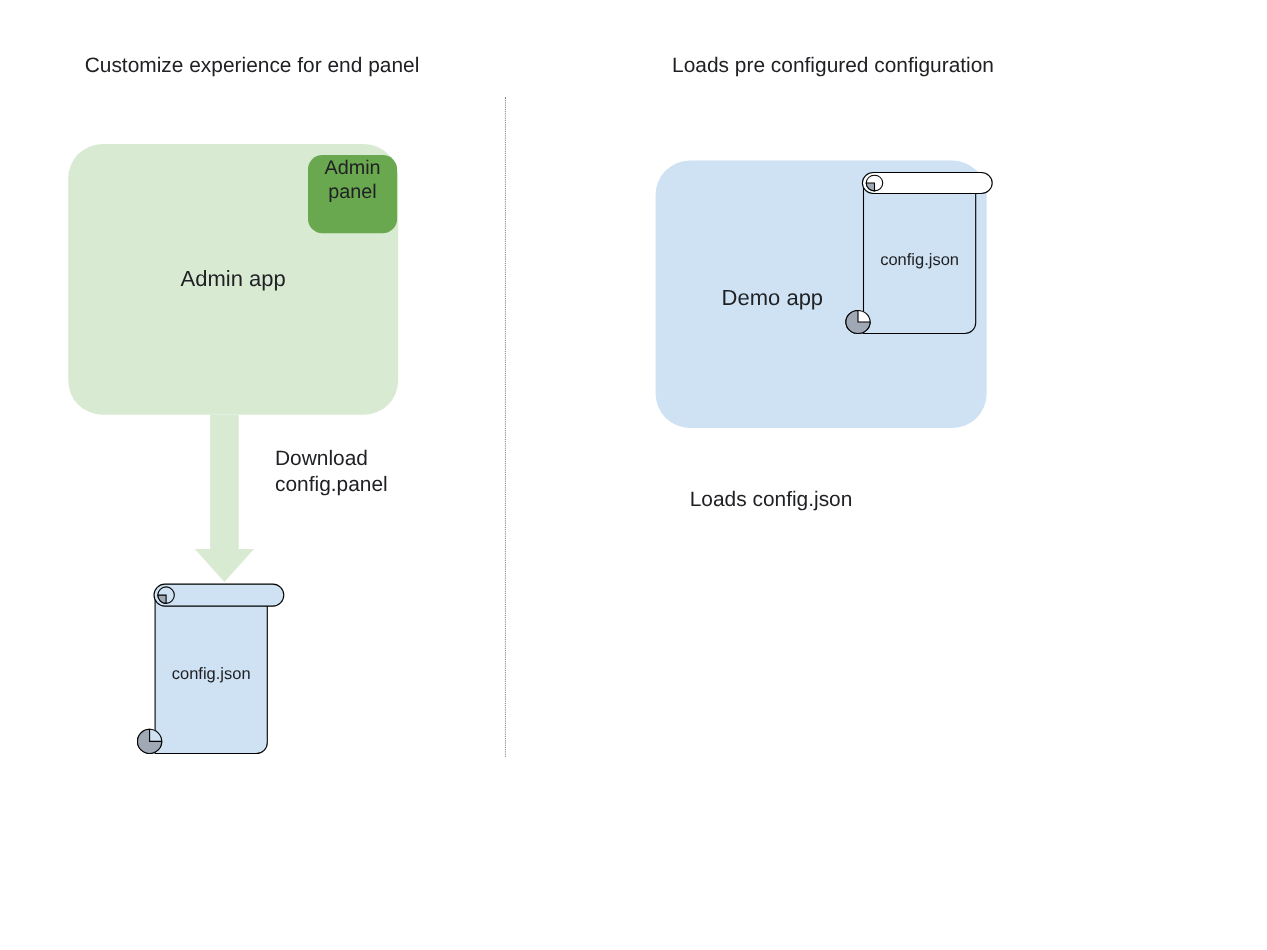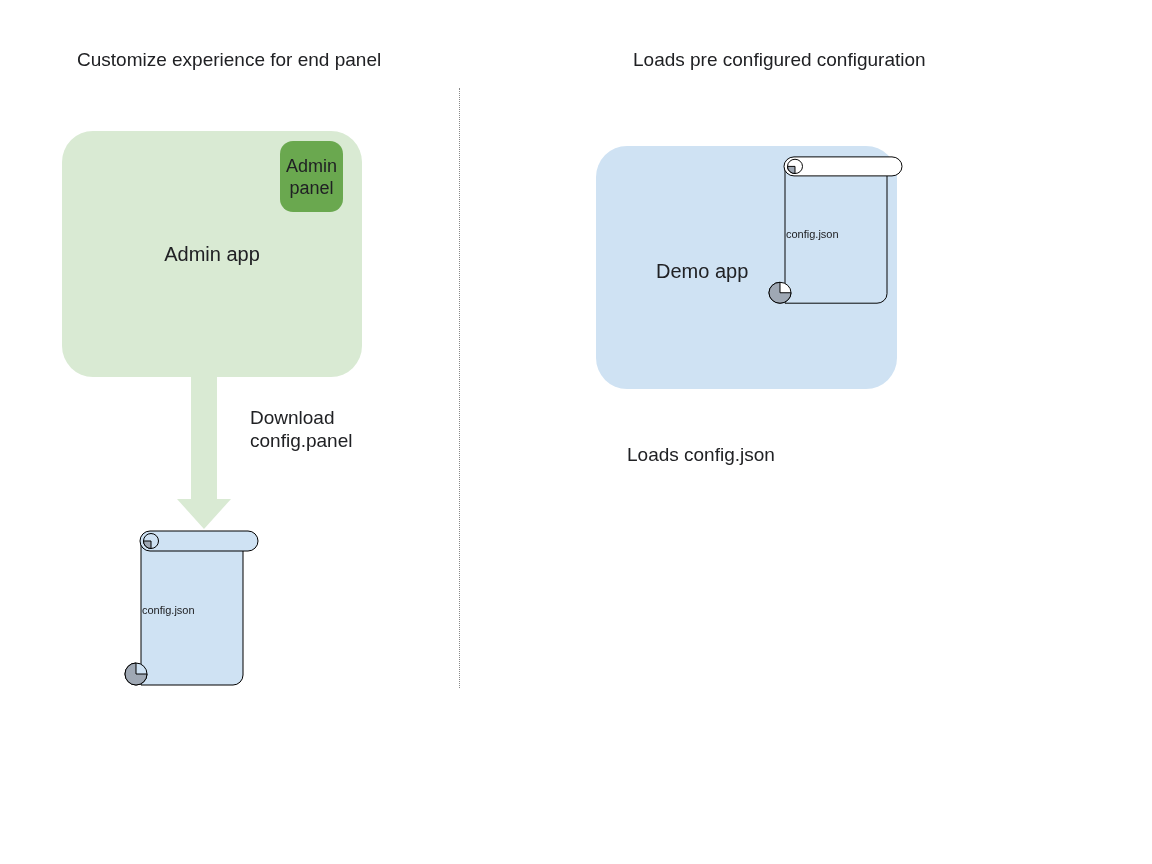--- a/index.html
+++ b/index.html
@@ -13,41 +13,41 @@
     left:459px;top:88px;height:600px;width:0;
     border-left:1px dotted var(--divider,#888);
   }
   .app-box{
     border-radius:31px;display:flex;align-items:center;justify-content:center;
   }
   .app-box.green{background:var(--light_green,#d9ead3);}
   .app-box.blue{background:var(--light_blue,#cfe2f3);}
   .app-label{font-size:20px;line-height:24px;}
   .panel{
-    left:280px;top:141px;width:63px;height:71px;border-radius:13px;
-    background:var(--green,#6aa84f);display:flex;align-items:center;justify-content:center;
+    left:280px;top:141px;width:81px;height:71px;border-radius:13px;
+    background:var(--green,#6aa84f);display:flex;justify-content:center;
     text-align:center;font-size:18px;line-height:22px;
   }
   .caption{font-size:19px;line-height:23px;}
-  .file-label{font-size:11px;width:100px;}
+  .file-label{font-size:15px;text-align:center;width:100px;}
   
   .scroll path,.scroll rect,.scroll circle{stroke:var(--outline,#000);stroke-width:1;}
   .scroll .s-curl{fill:var(--scroll_gray,#9fa8b4);}
   .scroll-blue .s-body,.scroll-blue .s-roll,.scroll-blue .s-bg{fill:var(--light_blue,#cfe2f3);}
   .scroll-clear .s-body{fill:none;}
   .scroll-clear .s-roll,.scroll-clear .s-bg{fill:#ffffff;}
   .arrow path{fill:var(--light_green,#d9ead3);}
 </style>
 </head>
 <body>
 
 <div id="canvas">
 
   <div class="abs title" style="left:77px;top:48px;">Customize experience for end panel</div>
-  <div class="abs title" style="left:633px;top:48px;">Loads pre configured configuration</div>
+  <div class="abs title" style="left:611px;top:48px;">Loads pre configured configuration</div>
 
   <div class="abs divider"></div>
 
   <div class="abs app-box green" style="left:62px;top:131px;width:300px;height:246px;">
     <span class="app-label">Admin app</span>
   </div>
   <div class="abs panel">
     <span>Admin panel</span>
   </div>
 

